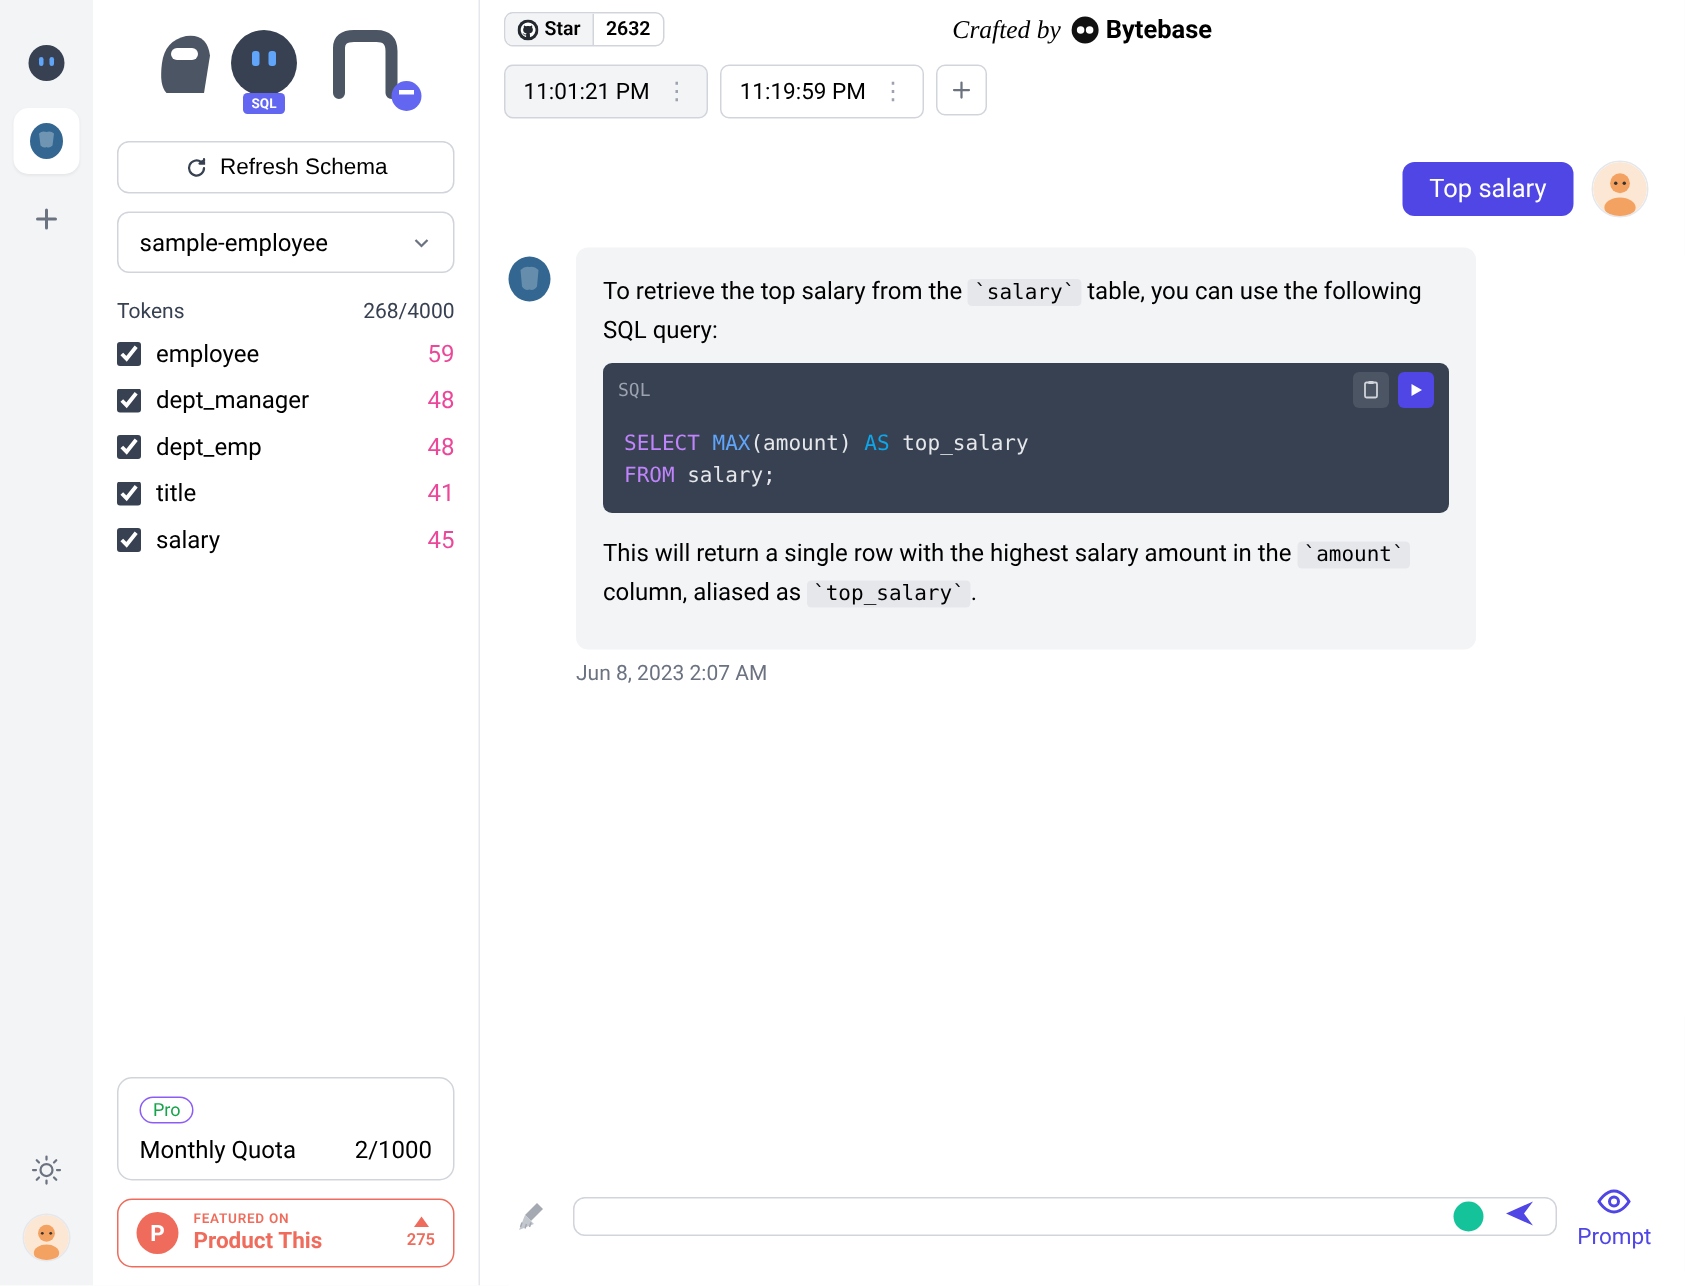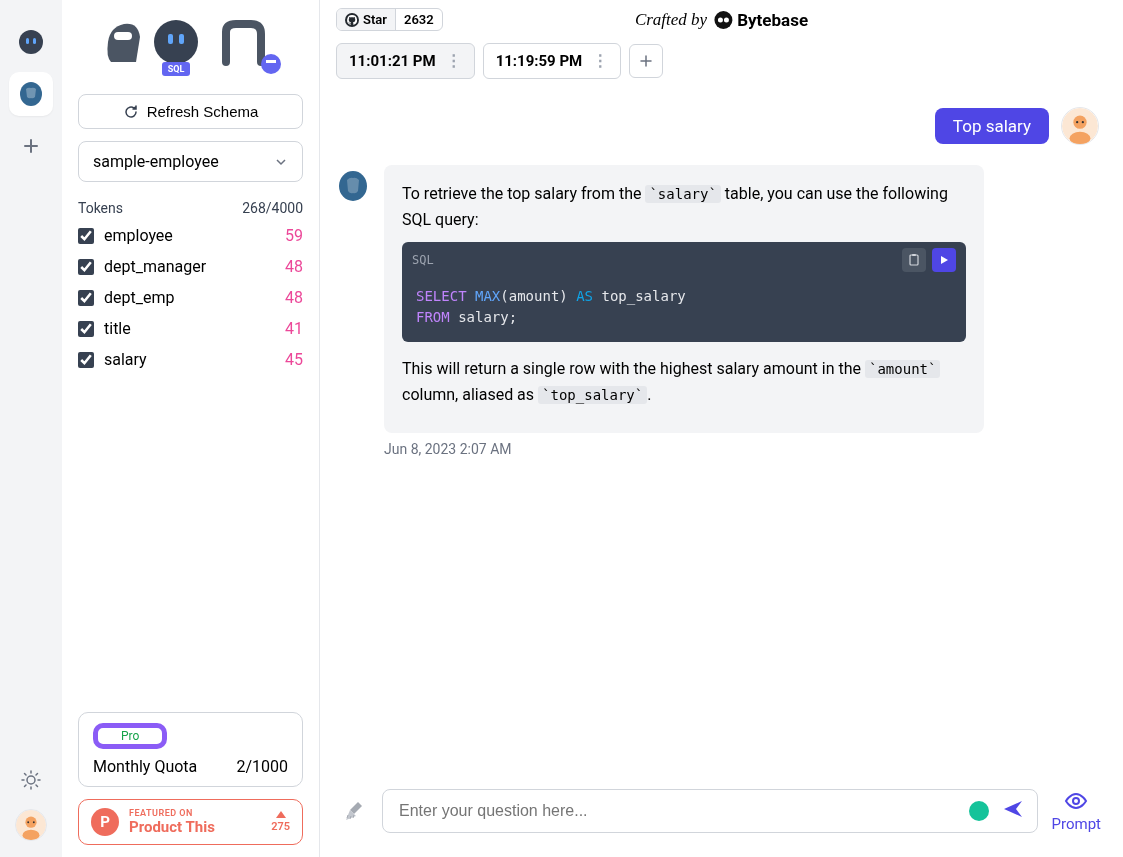--- a/index.html
+++ b/index.html
@@ -19,40 +19,40 @@
 .logo-svg { width: 190px; height: 72px; }
 .refresh-btn { border: 1px solid #d1d5db; border-radius: 8px; padding: 8px 12px; background: #fff; font-size: 15px; display: flex; align-items: center; justify-content: center; gap: 8px; cursor: pointer; margin-bottom: 12px; }
 .select-box { border: 1px solid #d1d5db; border-radius: 8px; padding: 10px 14px; background: #fff; font-size: 16px; display: flex; align-items: center; justify-content: space-between; cursor: pointer; margin-bottom: 10px; }
 .tokens-row { display: flex; justify-content: space-between; font-size: 14px; color: #374151; margin: 8px 0 6px; }
 .table-list { display: flex; flex-direction: column; gap: 4px; }
 .table-row { display: flex; align-items: center; padding: 4px 0; font-size: 16px; }
 .table-row input[type=checkbox] { width: 16px; height: 16px; margin-right: 10px; accent-color: #374151; }
 .table-row .count { margin-left: auto; color: #ec4899; }
 .sidebar-spacer { flex: 1; }
 .quota-box { border: 1px solid #d1d5db; border-radius: 10px; padding: 10px 14px; margin-bottom: 12px; }
-.pro-badge { display: inline-block; border: 5px solid #8b5cf6; color: #16a34a; font-size: 12px; padding: 1px 23px; border-radius: 10px; margin-bottom: 8px; }
+.pro-badge { display: inline-block; border: 1px solid #8b5cf6; color: #16a34a; font-size: 12px; padding: 1px 8px; border-radius: 10px; margin-bottom: 8px; }
 .quota-row { display: flex; justify-content: space-between; font-size: 16px; }
 .ph-box { border: 1.5px solid #ef6c5c; border-radius: 10px; padding: 8px 12px; display: flex; align-items: center; gap: 10px; }
 .ph-circle { width: 28px; height: 28px; border-radius: 50%; background: #ef6c5c; color: #fff; display: flex; align-items: center; justify-content: center; font-weight: bold; font-size: 15px; }
 .ph-text { flex: 1; }
 .ph-featured { font-size: 9px; letter-spacing: 0.5px; color: #ef6c5c; font-weight: 600; }
 .ph-name { font-size: 15px; font-weight: 700; color: #ef6c5c; }
 .ph-votes { font-size: 11px; color: #ef6c5c; font-weight: 600; text-align: center; }
 .ph-triangle { width: 0; height: 0; border-left: 5px solid transparent; border-right: 5px solid transparent; border-bottom: 7px solid #ef6c5c; margin: 0 auto 2px; }
 
 
 .main { flex: 1; display: flex; flex-direction: column; background: #fff; }
 .topbar { display: flex; align-items: center; padding: 8px 16px; gap: 12px; position: relative; }
 .star-badge { display: inline-flex; align-items: center; border: 1px solid #d1d5db; border-radius: 6px; overflow: hidden; font-size: 13px; }
 .star-badge .left { display: flex; align-items: center; gap: 4px; padding: 3px 8px; background: #f3f4f6; border-right: 1px solid #d1d5db; font-weight: 600; }
 .star-badge .right { padding: 3px 8px; font-weight: 600; }
 .crafted { position: absolute; left: 50%; transform: translateX(-50%); display: flex; align-items: center; gap: 6px; font-size: 17px; }
 .crafted .italic { font-style: italic; font-family: Georgia, serif; }
 .crafted .brand { font-weight: 700; display: flex; align-items: center; gap: 4px; }
-.tabs-row { display: flex; align-items: center; gap: 8px; padding: 4px 16px 12px; font-weight: bold; }
+.tabs-row { display: flex; align-items: flex-start; gap: 8px; padding: 4px 16px 12px; }
 .tab { border: 1px solid #d1d5db; border-radius: 6px; padding: 8px 12px; font-size: 15px; display: flex; align-items: center; gap: 10px; cursor: pointer; }
 .tab.active { background: #f3f4f6; }
 .tab-dots { color: #9ca3af; font-size: 16px; line-height: 1; }
 .add-tab { width: 34px; height: 34px; border: 1px solid #d1d5db; border-radius: 6px; display: flex; align-items: center; justify-content: center; cursor: pointer; }
 
 .chat { flex: 1; overflow: auto; padding: 16px 24px 16px 16px; }
 .user-msg { display: flex; justify-content: flex-end; align-items: center; gap: 12px; margin-bottom: 20px; }
 .user-bubble { background: #4f46e5; color: #fff; padding: 8px 18px; border-radius: 8px; font-size: 17px; }
 .avatar { width: 38px; height: 38px; border-radius: 50%; border: 1px solid #e5e7eb; display: flex; align-items: center; justify-content: center; overflow: hidden; }
 
@@ -306,21 +306,20 @@
 
     <div class="input-row">
       <div class="broom">
         <svg width="26" height="26" viewBox="0 0 26 26">
             <path d="M16 4l4 4-8 8-4-4z" fill="#6b7280"></path>
             <path d="M8 12l-4 10 10-4z" fill="#9ca3af"></path>
             <path d="M5 20l1-3M8 21l1-3M11 20l1-3" stroke="#6b7280" stroke-width="1"></path>
           </svg>
       </div>
       <div class="input-box">
-        <input type="text" placeholder="Enter your question here..." style="">
         <div class="grammarly"></div>
         <div class="send-btn">
           <svg width="24" height="24" viewBox="0 0 24 24">
               <path d="M3 12l18-8-6 8 6 8z" fill="#4f46e5"></path>
             </svg>
         </div>
       </div>
       <div class="prompt-btn">
         <svg width="24" height="24" viewBox="0 0 24 24">
             <path d="M2 12s4-7 10-7 10 7 10 7-4 7-10 7-10-7-10-7z" fill="none" stroke="#4f46e5" stroke-width="2"></path>

